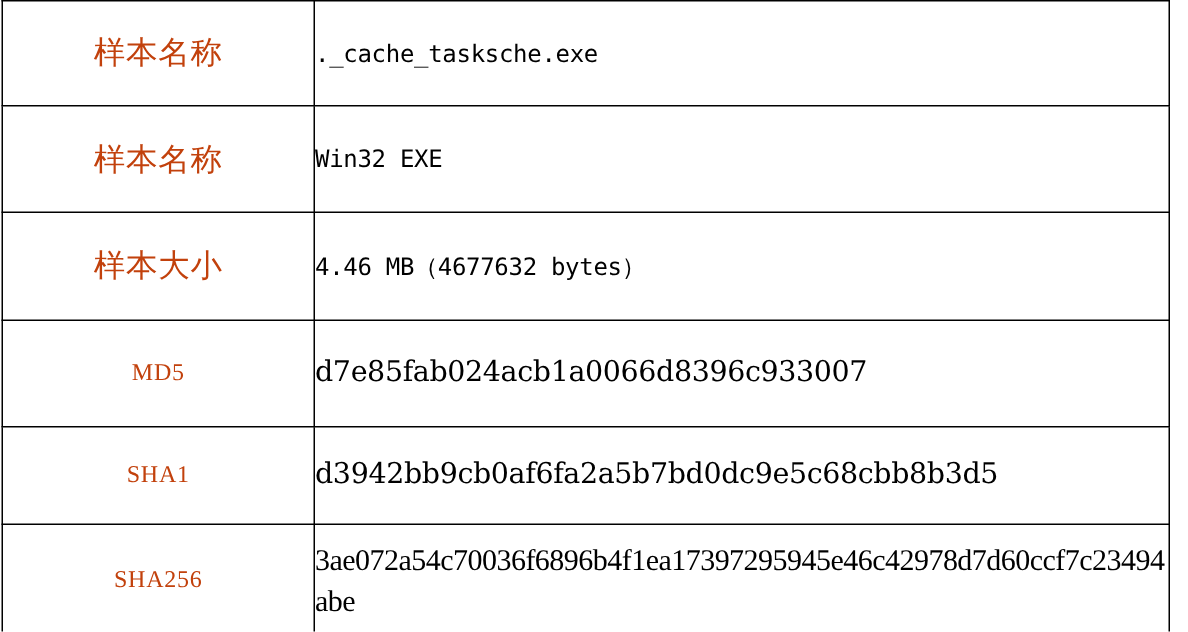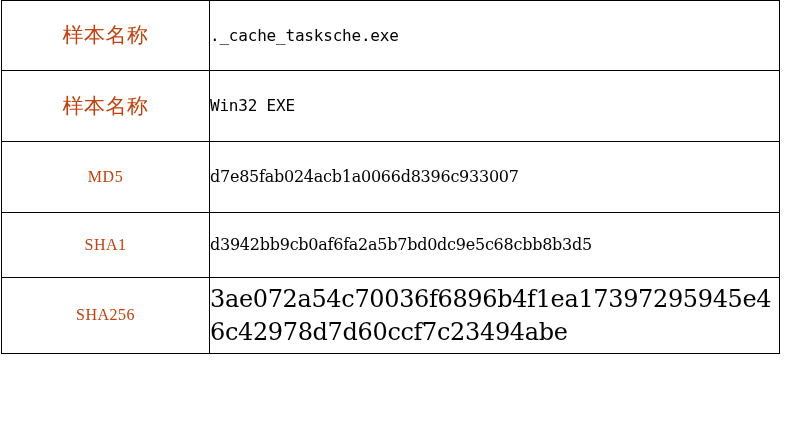--- a/index.html
+++ b/index.html
@@ -84,27 +84,28 @@
   }
   
   td.cell-value.mono .value-text {
     font-family: "DejaVu Sans Mono", "Liberation Mono", monospace;
     font-size: 16px;
     letter-spacing: -0.2px;
   }
   
   td.cell-value.hash .value-text {
     font-family: "DejaVu Serif", "Liberation Serif", serif;
-    font-size: 16px;
+    font-size: 19px;
     letter-spacing: -0.25px;
   }
   td.cell-value.hash-long .value-text {
-    font-size: 24px;
+    font-size: 20px;
     letter-spacing: -0.35px;
     line-height: 1.35;
+    font-family: Liberation Serif, serif;
   }
 
   
   tr.r0 td { height: 69px; }
   tr.r1 td { height: 70px; }
   tr.r2 td { height: 71px; }
   tr.r3 td { height: 70px; }
   tr.r4 td { height: 64px; }
   tr.r5 td { height: 75px; }
 </style>
@@ -131,20 +132,28 @@
 
       <tr class="r1">
         <td class="cell-label cjk">
           <span class="label-text">样本名称</span>
         </td>
         <td class="cell-value mono">
           <span class="value-text">Win32 EXE</span>
         </td>
       </tr>
 
+      <tr class="r2">
+        <td class="cell-label cjk">
+          <span class="label-text">样本大小</span>
+        </td>
+        <td class="cell-value mono">
+          <span class="value-text">4.46 MB（4677632 bytes）</span>
+        </td>
+      </tr>
 
       <tr class="r3">
         <td class="cell-label latin">
           <span class="label-text">MD5</span>
         </td>
         <td class="cell-value hash">
           <span class="value-text">d7e85fab024acb1a0066d8396c933007</span>
         </td>
       </tr>
 

